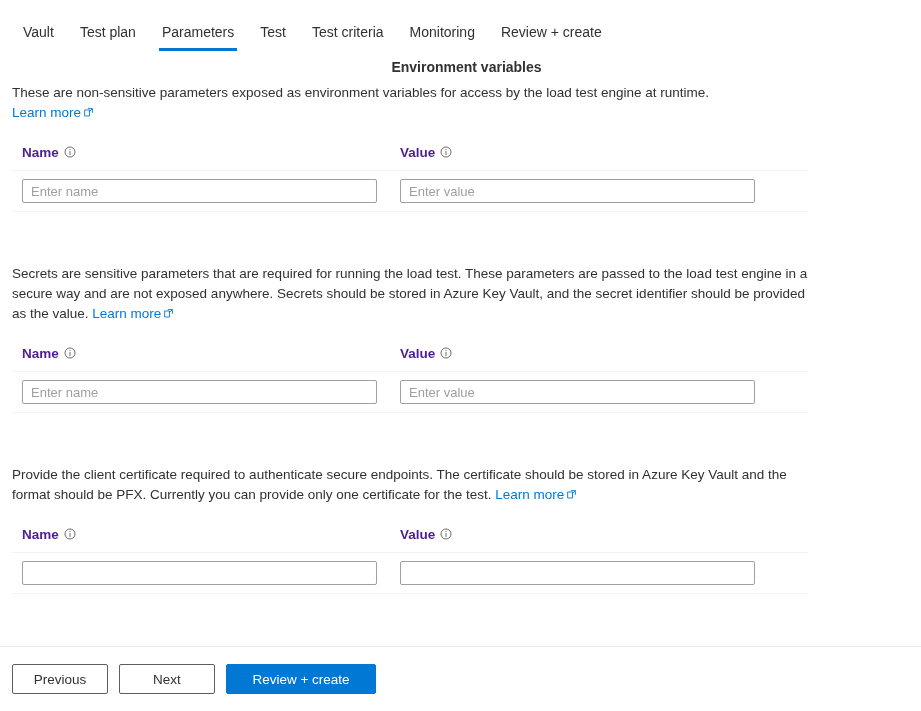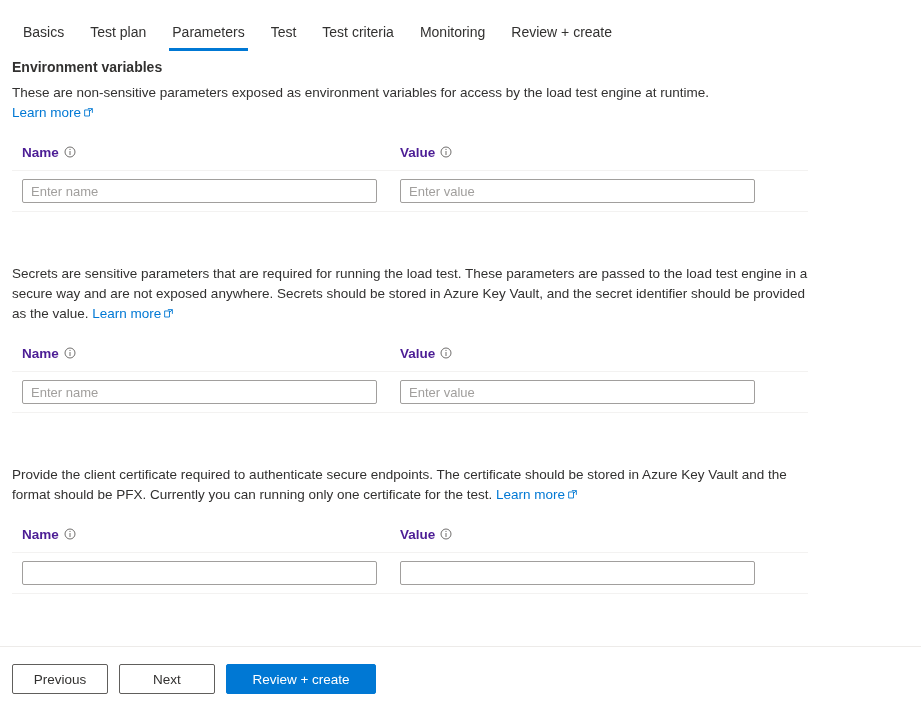--- a/index.html
+++ b/index.html
@@ -70,20 +70,21 @@
   .section {
     padding-top: 0;
   }
   .section-title {
     font-size: 14px;
     font-weight: 700;
     color: #323130;
     margin: 0;
     padding: 0;
     line-height: 20px;
+    text-align: center;
   }
   .section-desc {
     font-size: 13.5px;
     line-height: 20px;
     color: #323130;
     margin: 6px 0 0 0;
     max-width: 800px;
   }
 
   .link {
@@ -203,21 +204,21 @@
     background: #0078d4;
     color: #ffffff;
     border: 1px solid #0078d4;
     min-width: 150px;
   }
 </style>
 </head>
 <body>
 
 <div class="tabstrip">
-  <button class="tab">Basics</button>
+  <button class="tab">Vault</button>
   <button class="tab">Test plan</button>
   <button class="tab active">Parameters</button>
   <button class="tab">Test</button>
   <button class="tab">Test criteria</button>
   <button class="tab">Monitoring</button>
   <button class="tab">Review + create</button>
 </div>
 
 <div class="content">
 
@@ -297,21 +298,21 @@
           <input class="txt" type="text" placeholder="Enter value" value="" style="">
         </div>
       </div>
     </div>
   </div>
 
   <div class="gap-lg"></div>
 
   <div class="section">
     <div class="section-desc">
-      <span>Provide the client certificate required to authenticate secure endpoints. The certificate should be stored in Azure Key Vault and the format should be PFX. Currently you can running only one certificate for the test.</span>
+      <span>Provide the client certificate required to authenticate secure endpoints. The certificate should be stored in Azure Key Vault and the format should be PFX. Currently you can provide only one certificate for the test.</span>
       <a class="link" href="#"><span>Learn more</span><span class="ext-icon"><svg width="9" height="9" viewBox="0 0 10 10">
               <path d="M0.7 2.2 H6.1 V8.9 H0.7 Z" fill="none" stroke="#0078d4" stroke-width="1"></path>
               <path d="M4.3 0.7 H9.3 V5.4" fill="none" stroke="#0078d4" stroke-width="1"></path>
               <path d="M9.3 0.7 L5.6 4.4" fill="none" stroke="#0078d4" stroke-width="1"></path>
             </svg></span></a>
     </div>
 
     <div class="kv-table">
       <div class="kv-header">
         <div class="col-name">

